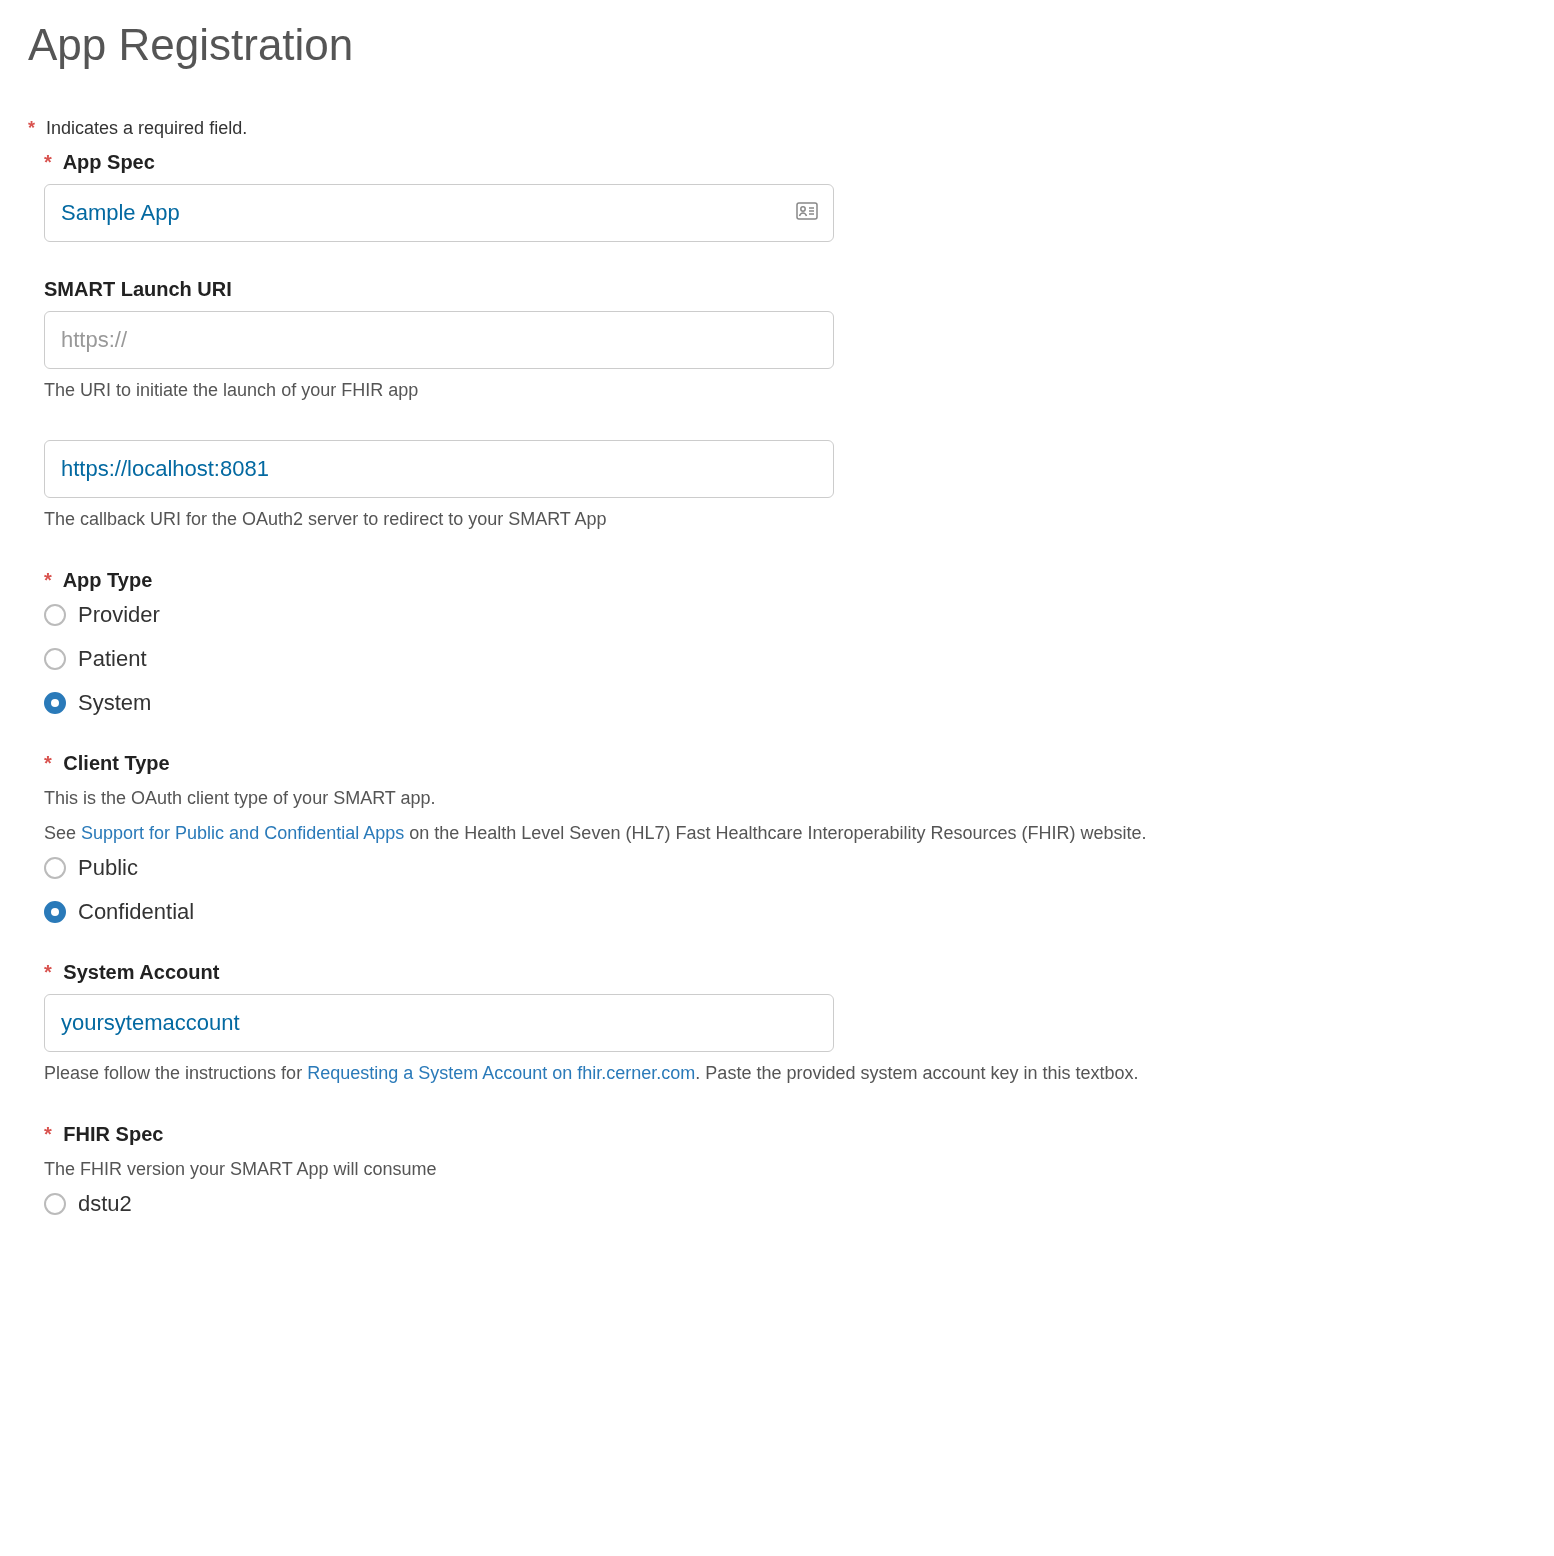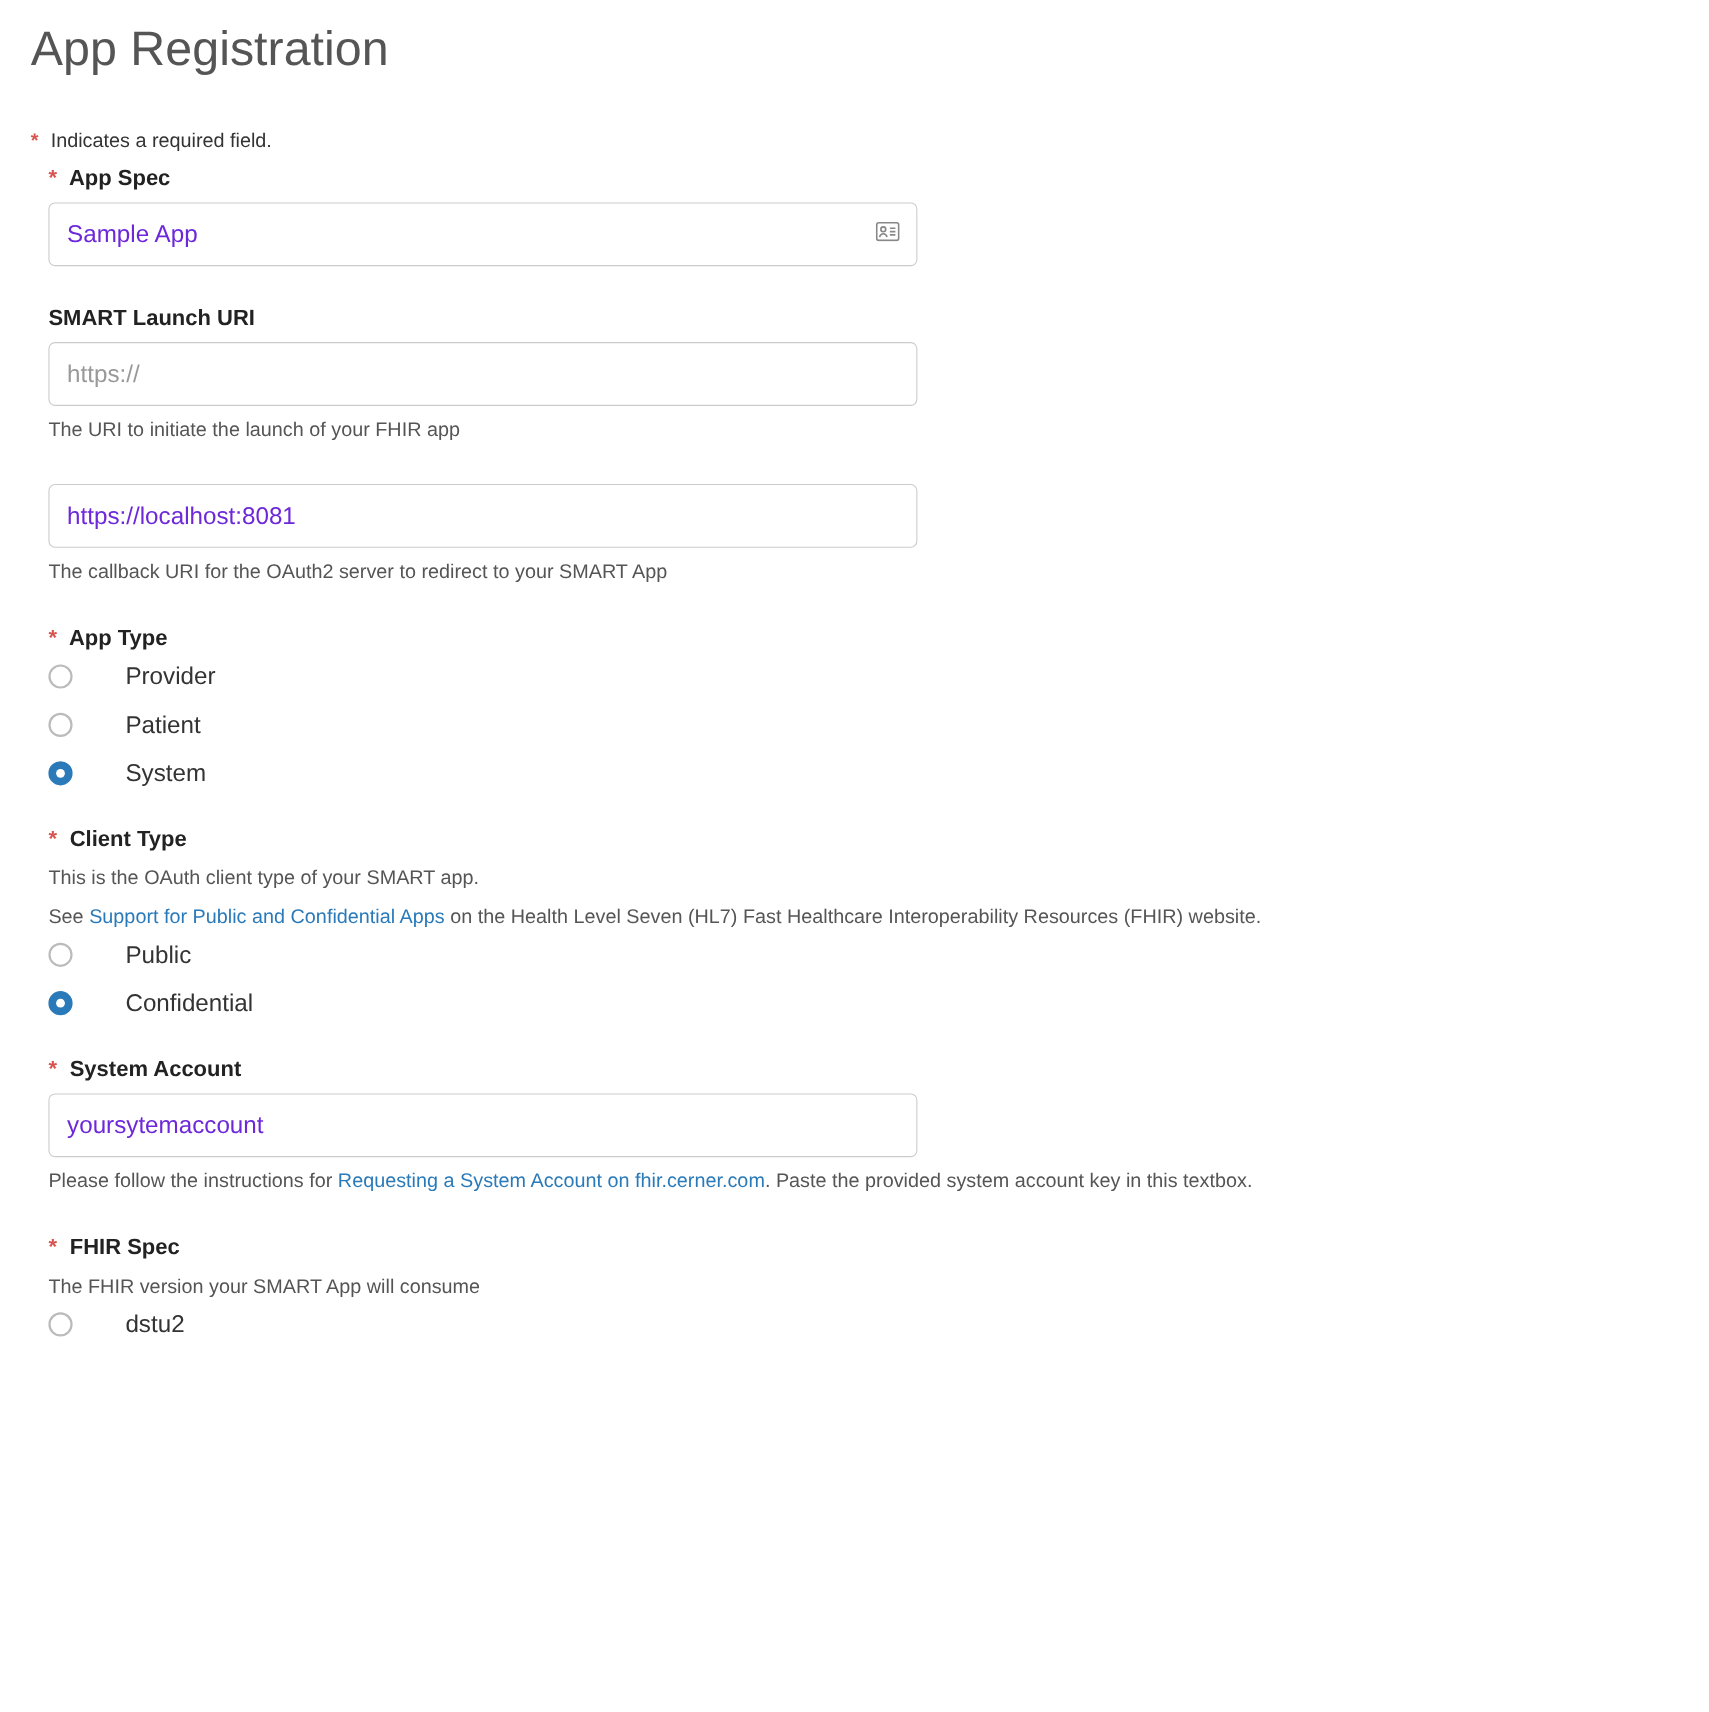--- a/index.html
+++ b/index.html
@@ -47,21 +47,21 @@
       max-width: 100%;
       margin-left: 16px;
     }
     input[type="text"].text-input {
       width: 100%;
       height: 58px;
       border: 1px solid #ccc;
       border-radius: 6px;
       padding: 0 16px;
       font-size: 22px;
-      color: #6d28d9;
+      color: #0369a1;
       outline: none;
     }
     input[type="text"].text-input::placeholder {
       color: #999;
     }
     .field-icon {
       position: absolute;
       right: 16px;
       top: 50%;
       transform: translateY(-50%);
@@ -79,21 +79,20 @@
       text-decoration: none;
     }
     .radio-group {
       margin-left: 16px;
       margin-top: 8px;
     }
     .radio-row {
       display: flex;
       align-items: center;
       margin-bottom: 18px;
-      gap: 36px;
     }
     .radio-row:last-child {
       margin-bottom: 0;
     }
     .radio-circle {
       width: 22px;
       height: 22px;
       border: 2px solid #bbb;
       border-radius: 50%;
       margin-right: 12px;

